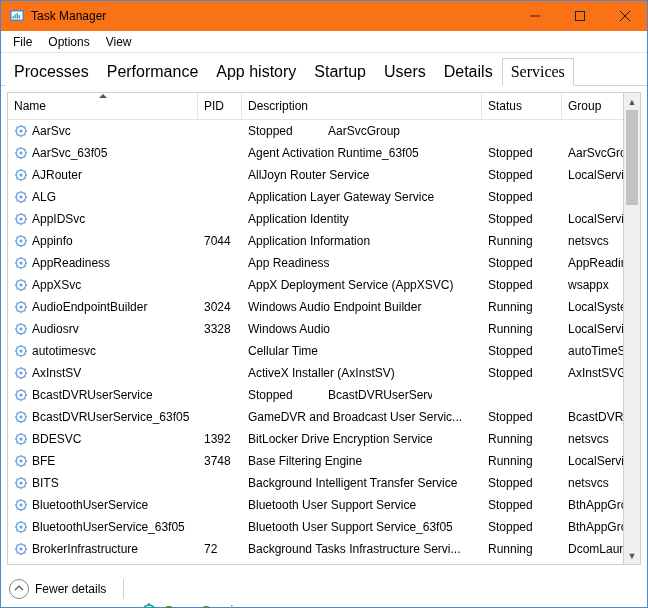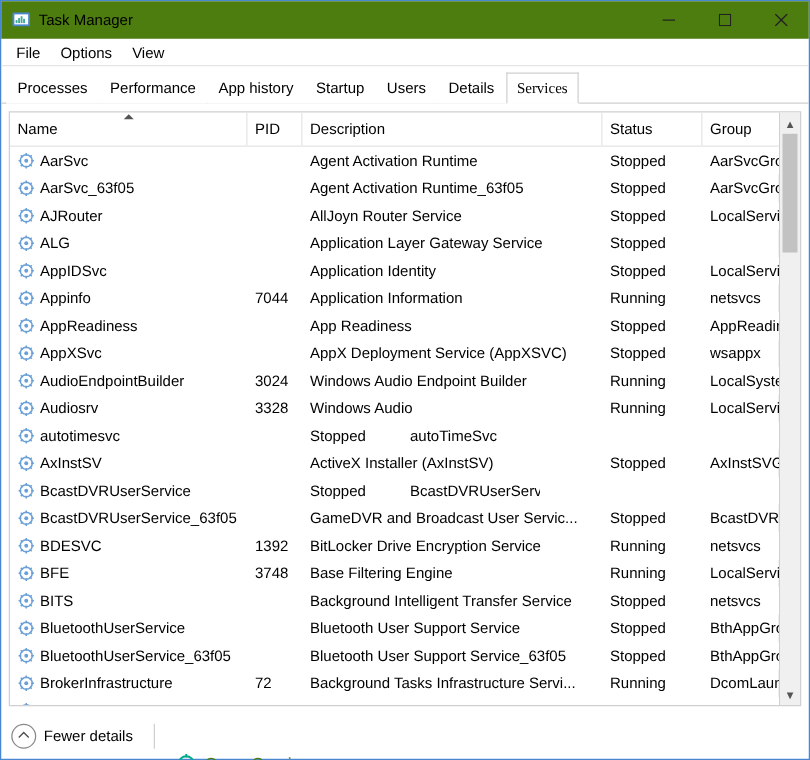--- a/index.html
+++ b/index.html
@@ -1,26 +1,26 @@
 <!DOCTYPE html>
 <html><head>
 <meta charset="utf-8">
 <style>
   * { box-sizing: border-box; margin: 0; padding: 0; }
   body { font-family: "Segoe UI", Tahoma, sans-serif; font-size: 12px; background: #fff; color: #000; }
   .window { width: 648px; height: 608px; border: 1px solid #4a87d1; display: flex; flex-direction: column; background: #fff; }
-  .titlebar { height: 30px; background: #4d7c0f; display: flex; align-items: center; padding-left: 8px; }
+  .titlebar { height: 30px; background: #f97316; display: flex; align-items: center; padding-left: 8px; }
   .titlebar .icon { width: 16px; height: 16px; margin-right: 6px; }
   .titlebar .title { font-size: 12px; flex: 1; }
   .titlebar .winbtn { width: 45px; height: 30px; display: flex; align-items: center; justify-content: center; color: #222; }
   .titlebar .winbtn.close { color: #222; }
   .menubar { height: 22px; display: flex; align-items: center; padding: 0 4px; border-bottom: 1px solid #e5e5e5; }
   .menubar .menu-item { padding: 2px 8px; font-size: 12px; }
   .tabbar { display: flex; padding: 4px 4px 0 4px; border-bottom: 1px solid #d0d0d0; }
-  .tab { padding: 4px 8px; font-size: 12px; border: 1px solid transparent; position: relative; top: 1px; background: #fff; }
+  .tab { padding: 4px 8px; font-size: 16px; border: 1px solid transparent; position: relative; top: 1px; background: #fff; }
   .tab.active { border: 1px solid #d0d0d0; border-bottom: 1px solid #fff; font-family: Liberation Serif, serif; }
   .content { flex: 1; display: flex; flex-direction: column; padding: 6px; overflow: hidden; }
   .grid-wrap { flex: 1; border: 1px solid #d0d0d0; display: flex; overflow: hidden; }
   .grid { flex: 1; overflow-x: scroll; overflow-y: hidden; display: flex; flex-direction: column; }
   .grid-inner { display: flex; flex-direction: column; min-width: 670px; height: 100%; }
   .header-row { display: flex; background: #fff; border-bottom: 1px solid #e5e5e5; flex-shrink: 0; }
   .header-cell { padding: 6px 6px; font-size: 12px; border-right: 1px solid #e5e5e5; position: relative; white-space: nowrap; overflow: hidden; text-overflow: ellipsis; }
   .header-cell.sorted::after { content: ""; position: absolute; top: 1px; left: 50%; transform: translateX(-50%); border-left: 4px solid transparent; border-right: 4px solid transparent; border-bottom: 4px solid #555; }
   .rows { flex: 1; overflow-y: auto; }
   .row { display: flex; height: 22px; align-items: center; }
@@ -117,21 +117,20 @@
                     <line x1="1" y1="8" x2="3.5" y2="8" stroke="#6aa0d8" stroke-width="1.4"></line>
                     <line x1="12.5" y1="8" x2="15" y2="8" stroke="#6aa0d8" stroke-width="1.4"></line>
                     <line x1="3" y1="3" x2="4.8" y2="4.8" stroke="#6aa0d8" stroke-width="1.4"></line>
                     <line x1="11.2" y1="11.2" x2="13" y2="13" stroke="#6aa0d8" stroke-width="1.4"></line>
                     <line x1="13" y1="3" x2="11.2" y2="4.8" stroke="#6aa0d8" stroke-width="1.4"></line>
                     <line x1="4.8" y1="11.2" x2="3" y2="13" stroke="#6aa0d8" stroke-width="1.4"></line>
                   </svg>
                   <span>AarSvc</span>
                 </div>
                 <div class="cell c-pid"></div>
-                <div class="cell c-desc">Agent Activation Runtime</div>
                 <div class="cell c-status">Stopped</div>
                 <div class="cell c-group">AarSvcGroup</div>
               </div>
               <div class="row">
                 <div class="cell c-name">
                   <svg class="svc-icon" viewBox="0 0 16 16">
                     <circle cx="8" cy="8" r="5.5" fill="none" stroke="#6aa0d8" stroke-width="1.4"></circle>
                     <circle cx="8" cy="8" r="1.8" fill="#6aa0d8"></circle>
                     <line x1="8" y1="1" x2="8" y2="3.5" stroke="#6aa0d8" stroke-width="1.4"></line>
                     <line x1="8" y1="12.5" x2="8" y2="15" stroke="#6aa0d8" stroke-width="1.4"></line>
@@ -327,20 +326,21 @@
                     <line x1="1" y1="8" x2="3.5" y2="8" stroke="#6aa0d8" stroke-width="1.4"></line>
                     <line x1="12.5" y1="8" x2="15" y2="8" stroke="#6aa0d8" stroke-width="1.4"></line>
                     <line x1="3" y1="3" x2="4.8" y2="4.8" stroke="#6aa0d8" stroke-width="1.4"></line>
                     <line x1="11.2" y1="11.2" x2="13" y2="13" stroke="#6aa0d8" stroke-width="1.4"></line>
                     <line x1="13" y1="3" x2="11.2" y2="4.8" stroke="#6aa0d8" stroke-width="1.4"></line>
                     <line x1="4.8" y1="11.2" x2="3" y2="13" stroke="#6aa0d8" stroke-width="1.4"></line>
                   </svg>
                   <span>autotimesvc</span>
                 </div>
                 <div class="cell c-pid"></div>
+                <div class="cell c-desc">Cellular Time</div>
                 <div class="cell c-status">Stopped</div>
                 <div class="cell c-group">autoTimeSvc</div>
               </div>
               <div class="row">
                 <div class="cell c-name">
                   <svg class="svc-icon" viewBox="0 0 16 16">
                     <circle cx="8" cy="8" r="5.5" fill="none" stroke="#6aa0d8" stroke-width="1.4"></circle>
                     <circle cx="8" cy="8" r="1.8" fill="#6aa0d8"></circle>
                     <line x1="8" y1="1" x2="8" y2="3.5" stroke="#6aa0d8" stroke-width="1.4"></line>
                     <line x1="8" y1="12.5" x2="8" y2="15" stroke="#6aa0d8" stroke-width="1.4"></line>

